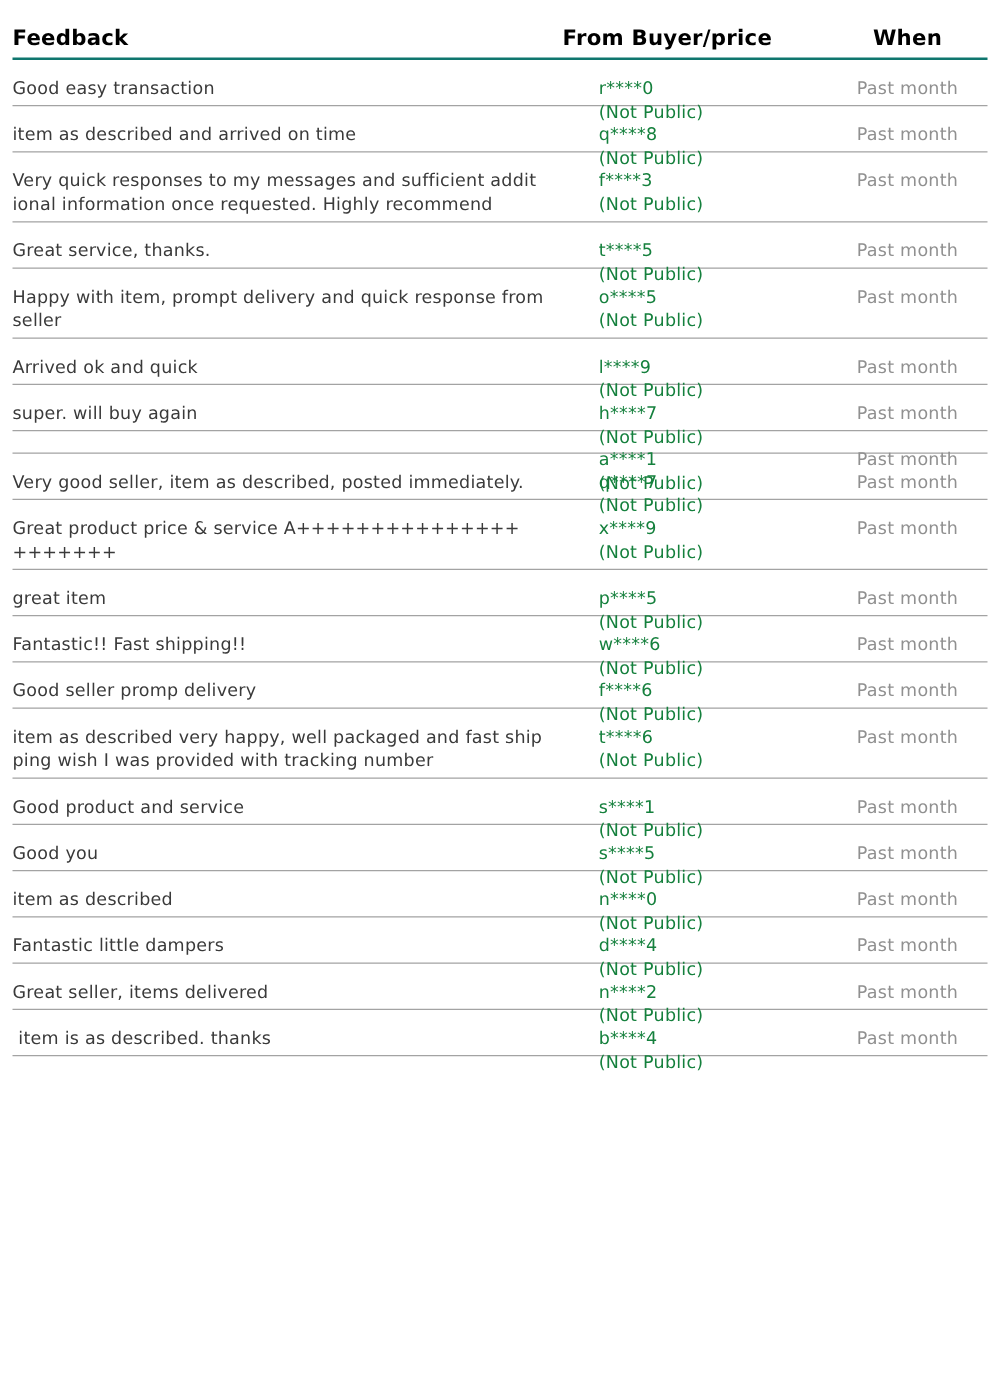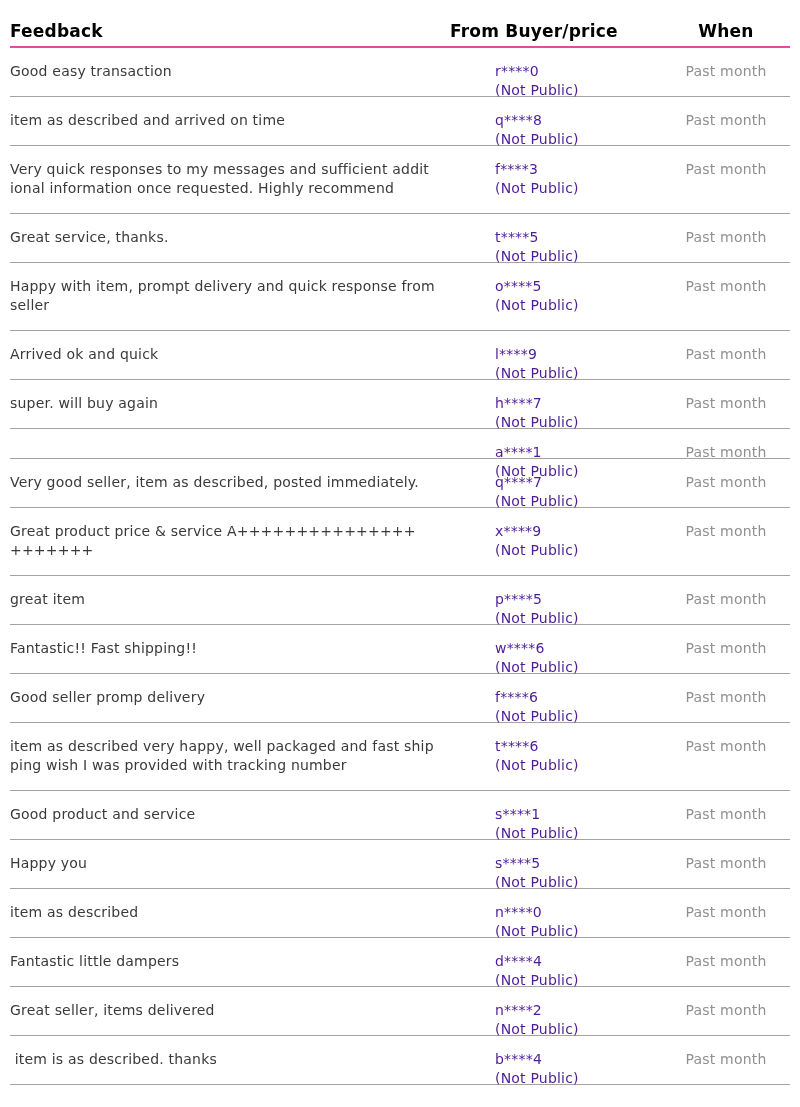--- a/index.html
+++ b/index.html
@@ -14,59 +14,58 @@
     overflow: hidden;
   }
   .wrap {
     margin-left: 10px;
     width: 780px;
   }
   
   .header-row {
     position: relative;
     height: 46px;
-    border-bottom: 2px solid #ec4899;
+    border-bottom: 2px solid #0f766e;
   }
   .hcell {
     position: absolute;
     top: 20px;
     font-size: 17px;
     font-weight: bold;
     color: #000000;
     letter-spacing: 0.2px;
     line-height: 22px;
     white-space: nowrap;
   }
   .h-feedback { left: 0; }
   .h-buyer { left: 440px; width: 162px; text-align: center; }
   .h-when  { left: 650px; width: 132px; text-align: center; }
   
   .row {
     position: relative;
     border-bottom: 1px solid #a3a3a3;
-    padding: 14px 0 15px 0;
+    padding: 14px 0 3px 0;
   }
   .cell-feedback {
     width: 456px;
     font-size: 14px;
     line-height: 19px;
     color: #3a3a3a;
     letter-spacing: 0.2px;
     white-space: pre-wrap;
   }
   .cell-buyer {
     position: absolute;
     left: 469px;
     top: 14px;
     font-size: 14px;
     line-height: 19px;
-    color: #4c1d95;
+    color: #15803d;
     letter-spacing: 0.2px;
     white-space: nowrap;
-    margin-left: 16px;
   }
   .cell-when {
     position: absolute;
     left: 650px;
     top: 14px;
     width: 132px;
     text-align: center;
     font-size: 14px;
     line-height: 19px;
     color: #909090;
@@ -216,21 +215,21 @@
   <div class="row">
     <div class="cell-feedback">Good product and service</div>
     <div class="cell-buyer">
       <div>s****1</div>
       <div>(Not Public)</div>
     </div>
     <div class="cell-when">Past month</div>
   </div>
 
   <div class="row">
-    <div class="cell-feedback">Happy you</div>
+    <div class="cell-feedback">Good you</div>
     <div class="cell-buyer">
       <div>s****5</div>
       <div>(Not Public)</div>
     </div>
     <div class="cell-when">Past month</div>
   </div>
 
   <div class="row">
     <div class="cell-feedback">item as described</div>
     <div class="cell-buyer">

